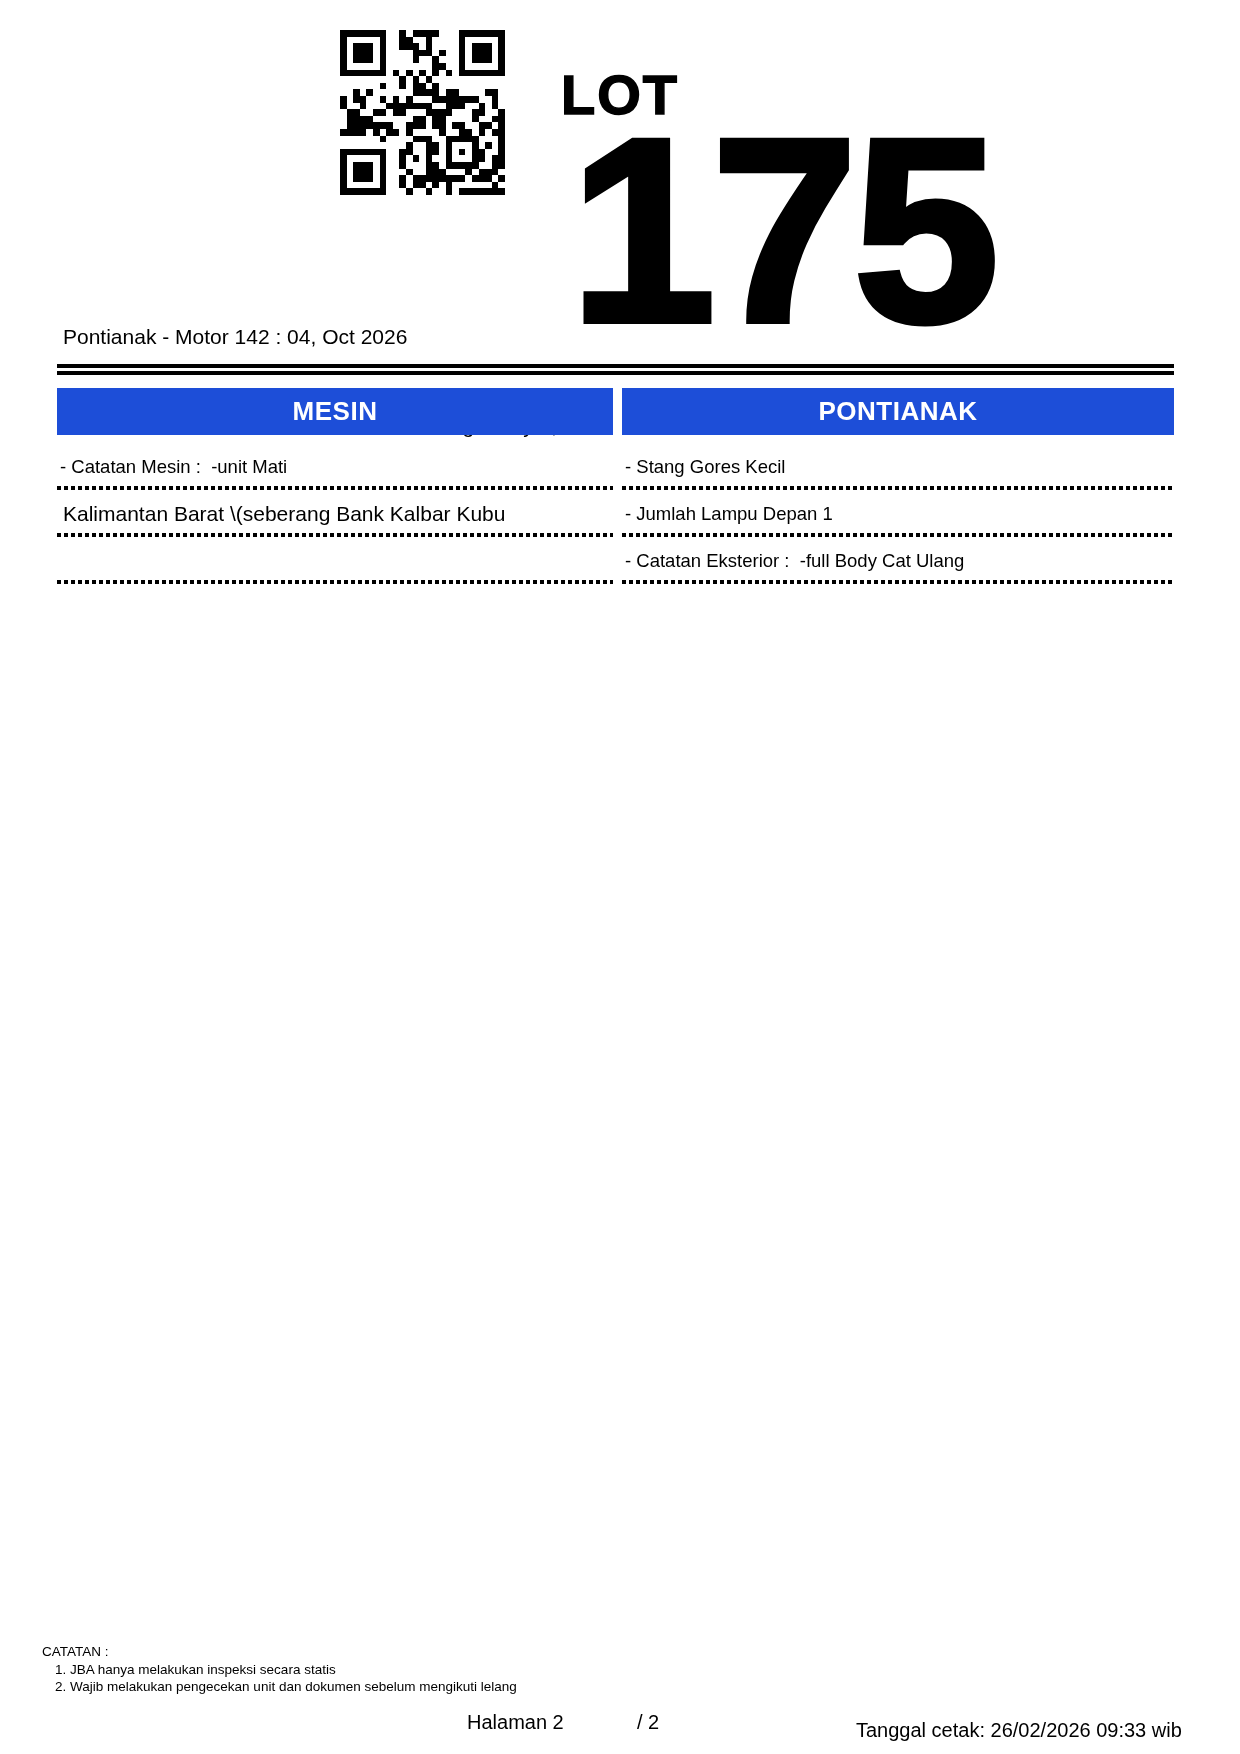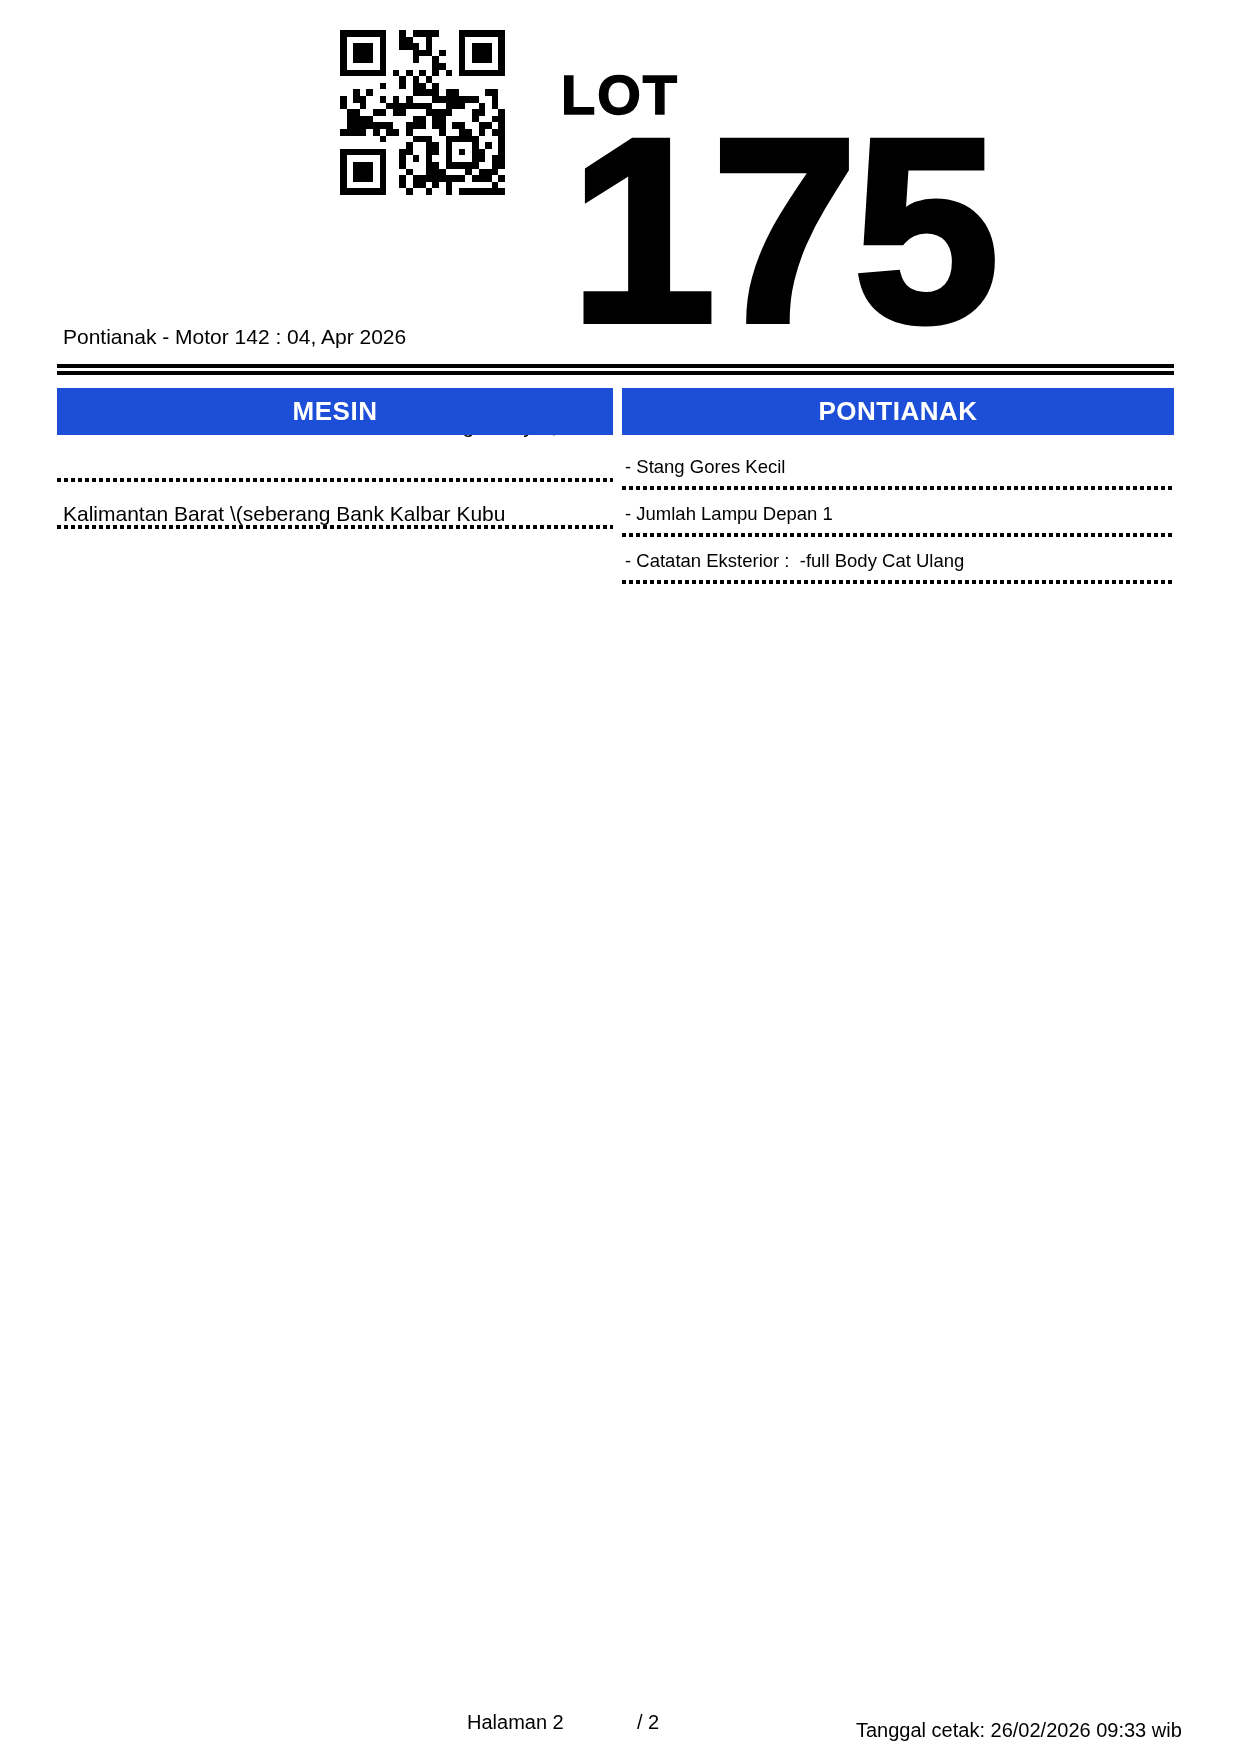--- a/index.html
+++ b/index.html
@@ -361,38 +361,44 @@
         <rect x="22" y="24" width="1" height="1" fill="#000"></rect>
         <rect x="23" y="24" width="1" height="1" fill="#000"></rect>
         <rect x="24" y="24" width="1" height="1" fill="#000"></rect>
       </svg>
   </div>
 
   <div class="abs lot-label">LOT</div>
   <div class="abs lot-number">175</div>
 
   <div class="abs address">
-    <div>Pontianak - Motor 142 : 04, Apr 2026</div>
+    <div>Pontianak - Motor 142 : 04, Oct 2026</div>
     <div>PONTIANAK - Jl . A Yani 2 KM 18 Kec Sungai Raya ,</div>
     <div>Kalimantan Barat \(seberang Bank Kalbar Kubu</div>
   </div>
 
   <div class="abs double-rule"></div>
 
   <div class="abs col col-mesin">
     <div class="colbar">MESIN</div>
+    <div class="row row-1">- Catatan Mesin :  -unit Mati</div>
     <div class="row row-2"></div>
     <div class="row row-3"></div>
   </div>
 
   <div class="abs col col-eksterior">
     <div class="colbar">PONTIANAK</div>
     <div class="row row-1">- Stang Gores Kecil</div>
     <div class="row row-2">- Jumlah Lampu Depan 1</div>
     <div class="row row-3">- Catatan Eksterior :  -full Body Cat Ulang</div>
   </div>
 
+  <div class="abs notes">
+    <div class="note-title">CATATAN :</div>
+    <div class="note-item">1. JBA hanya melakukan inspeksi secara statis</div>
+    <div class="note-item">2. Wajib melakukan pengecekan unit dan dokumen sebelum mengikuti lelang</div>
+  </div>
 
   <div class="abs footer-page">Halaman 2</div>
   <div class="abs footer-total">/ 2</div>
   <div class="abs footer-printed">Tanggal cetak: 26/02/2026 09:33 wib</div>
 
 </div>
 
 </body></html>

